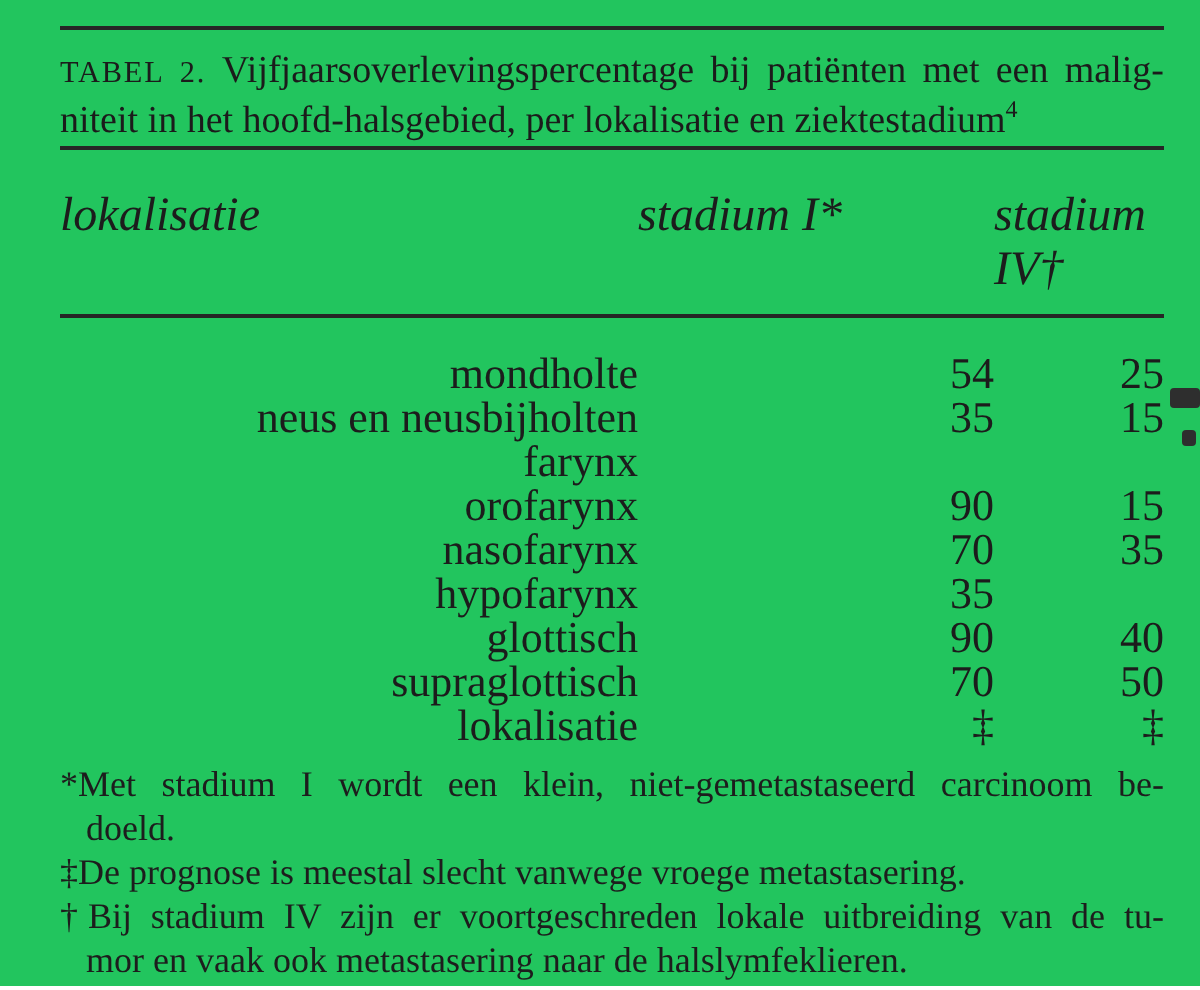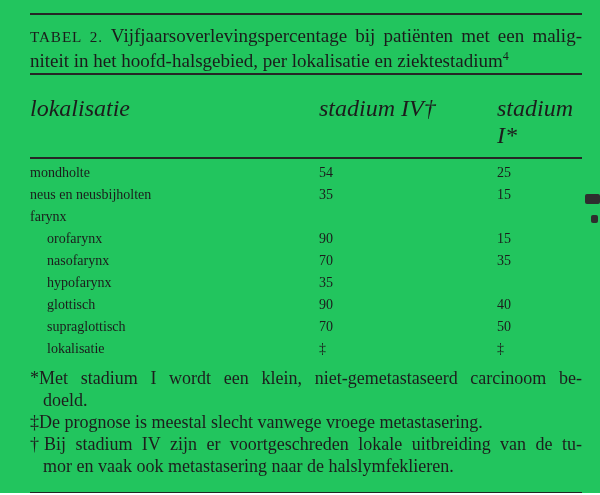--- a/index.html
+++ b/index.html
@@ -42,22 +42,23 @@
     grid-template-columns: 289px 178px 1fr;
     margin: 0 18px;
   }
   .thead {
     font-style: italic;
     font-size: 24px;
     padding: 13px 0 8px 0;
     margin-top: 7px;
   }
   .tbody {
-    margin-top: 3px;
-    font-size: 14px;
+    margin-top: 17px;
+    font-size: 22px;
+    text-align: right;
   }
   .tbody .grid-row { margin: 0; }
   .tbody { margin-left: 18px; margin-right: 18px; }
   .tbody .cell { line-height: 22px; }
   .cell-label.indent { padding-left: 17px; }
 
   
   .footnotes {
     margin: 7px 18px 0 18px;
     font-size: 18px;
@@ -85,22 +86,22 @@
 
   <div class="caption">
     <div class="caption-line1"><span class="caption-label">TABEL 2.</span> <span>Vijfjaarsoverlevingspercentage bij patiënten met een malig-</span></div>
     <div class="caption-line2"><span>niteit in het hoofd-halsgebied, per lokalisatie en ziektestadium</span><sup>4</sup></div>
   </div>
 
   <div class="rule"></div>
 
   <div class="grid-row thead">
     <div class="cell">lokalisatie</div>
+    <div class="cell">stadium I*</div>
     <div class="cell">stadium IV†</div>
-    <div class="cell">stadium I*</div>
   </div>
 
   <div class="rule"></div>
 
   <div class="tbody">
     <div class="grid-row">
       <div class="cell cell-label">mondholte</div>
       <div class="cell">54</div>
       <div class="cell">25</div>
     </div>

